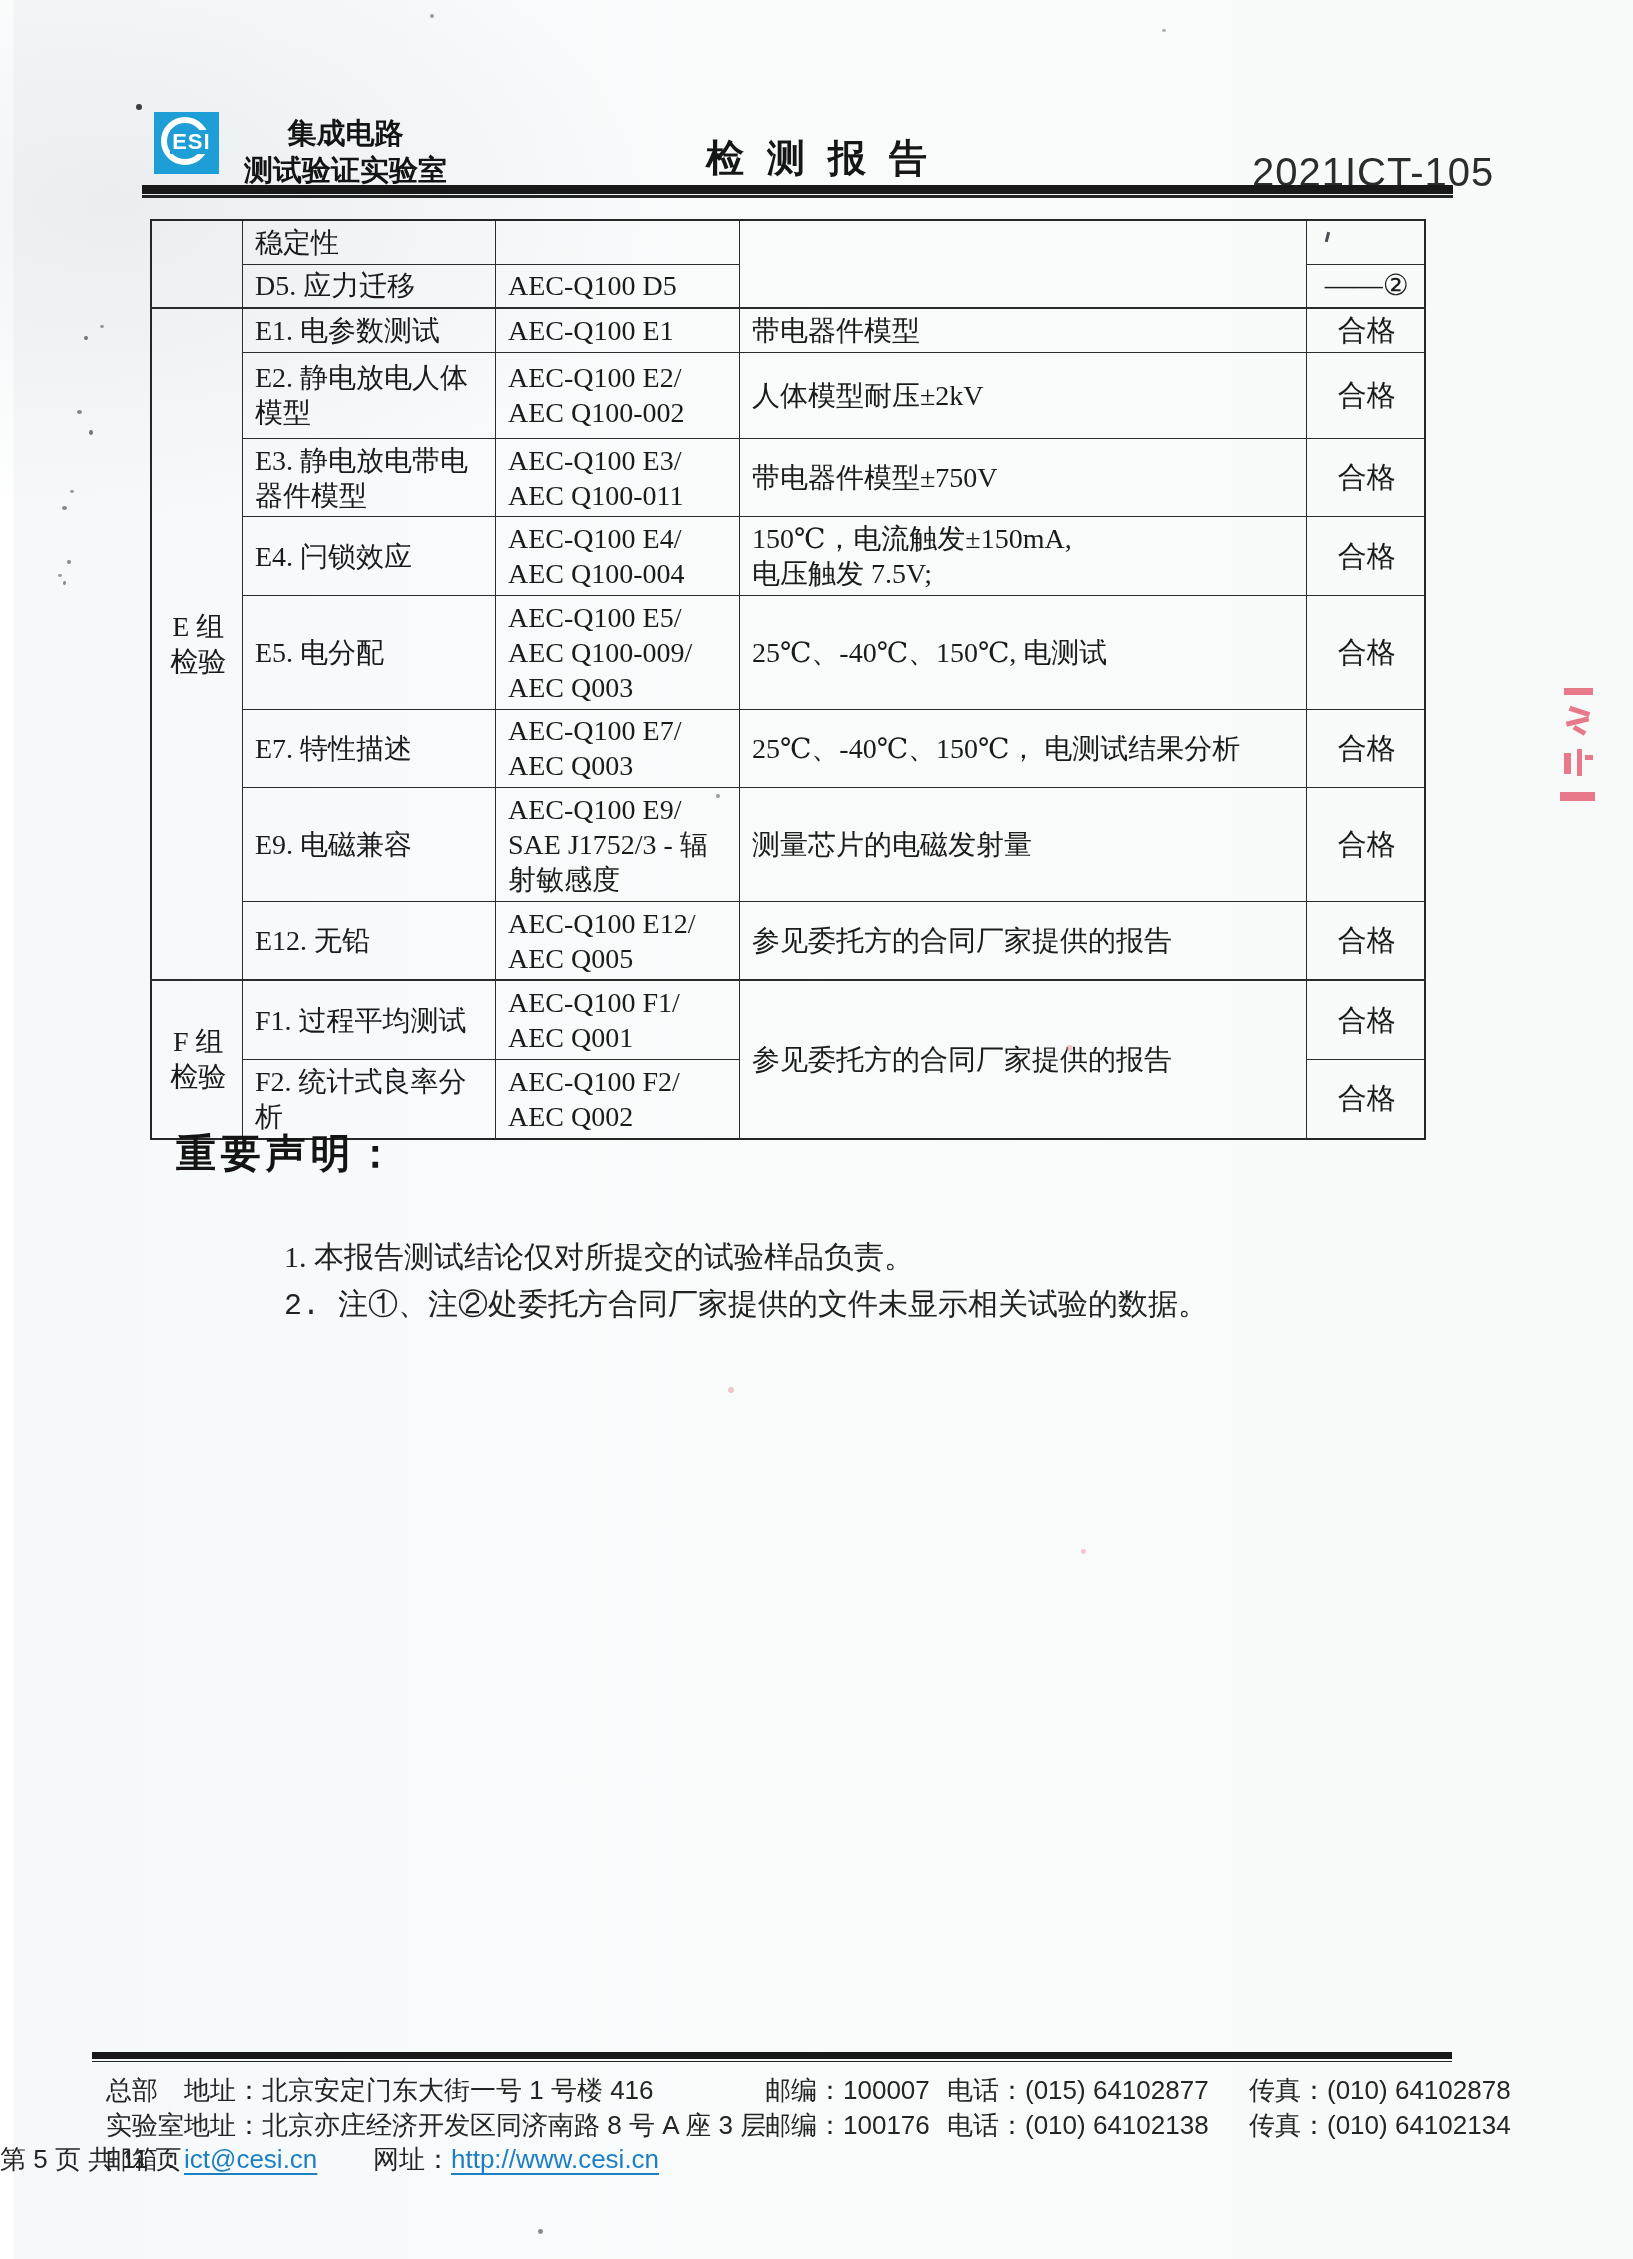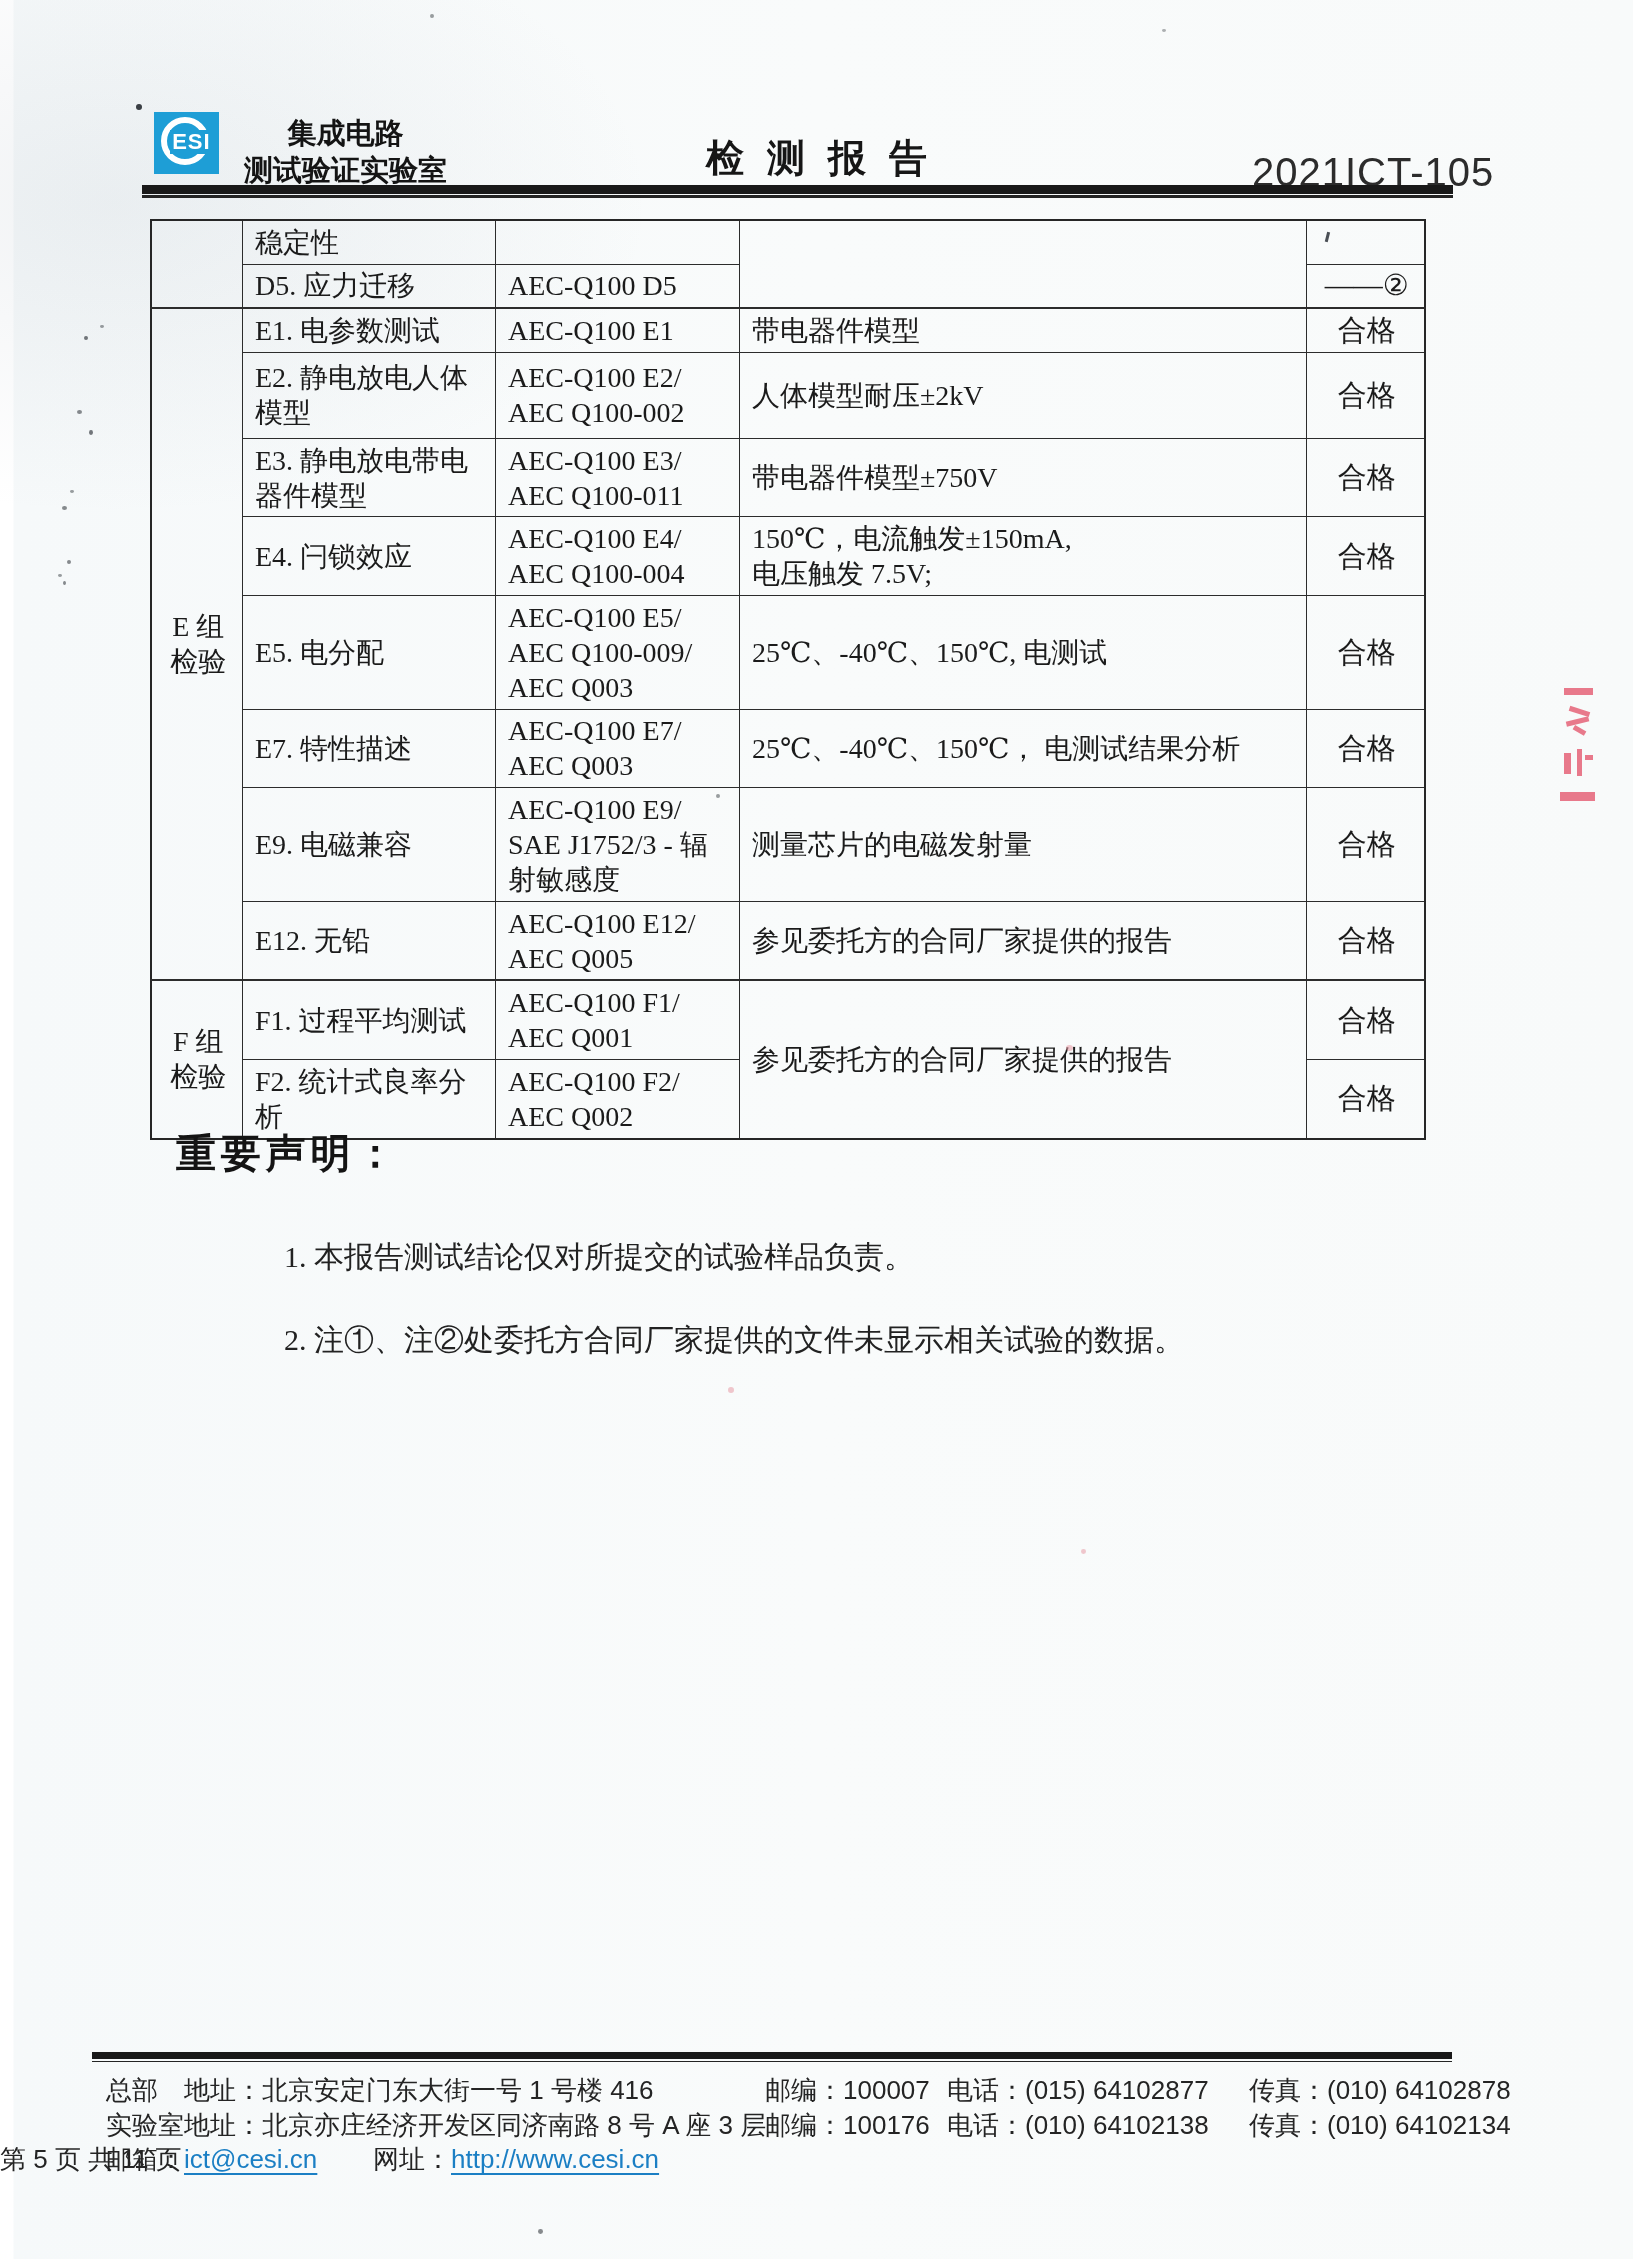--- a/index.html
+++ b/index.html
@@ -44,21 +44,21 @@
   td.result { text-align:center; padding:3.8px 1.9px; font-size:29px; }
   td.std { padding-right:3.8px; }
   .h36{height:35px}.h40{height:38px}.h90{height:86px}.h70{height:67px}
   .h78{height:75px}.h98{height:94px}.h112{height:108px}.h68{height:65px}.h74{height:71px}
   
   .stmt-head { position:absolute; left:176px; top:1126px; font-size:40px; font-weight:bold;
     letter-spacing:4.8px; color:#141414; }
   .stmt-item { position:absolute; left:284px; font-size:30px; color:#222;
     font-family:"Liberation Serif","DejaVu Serif",serif; }
   .stmt-item-1 { top:1237px; }
-  .stmt-item-2 { top:1320px; }
+  .stmt-item-2 { top:1284px;font-family:Liberation Mono, monospace; }
   
   .footer-rule { left:92px; width:1360px; top:2052px; }
   .footer-rule .thick { height:6.7px; }
   .footer-rule .thin { height:1.9px; margin-top:1.9px; }
   .f-line { position:absolute; left:0; width:1633px; font-size:26px; color:#242424; }
   .f1 { top:2073px; } .f2 { top:2108px; } .f3 { top:2142px; }
   .f-cell { position:absolute; white-space:nowrap; }
   .c-addr { left:106px; } .c-zip { left:765px; } .c-tel { left:947px; } .c-fax { left:1249px; }
   .c-email { left:106px;text-align:right; } .c-web { left:373px; }
   .c-page { left:0; width:1456px; text-align:left; }

